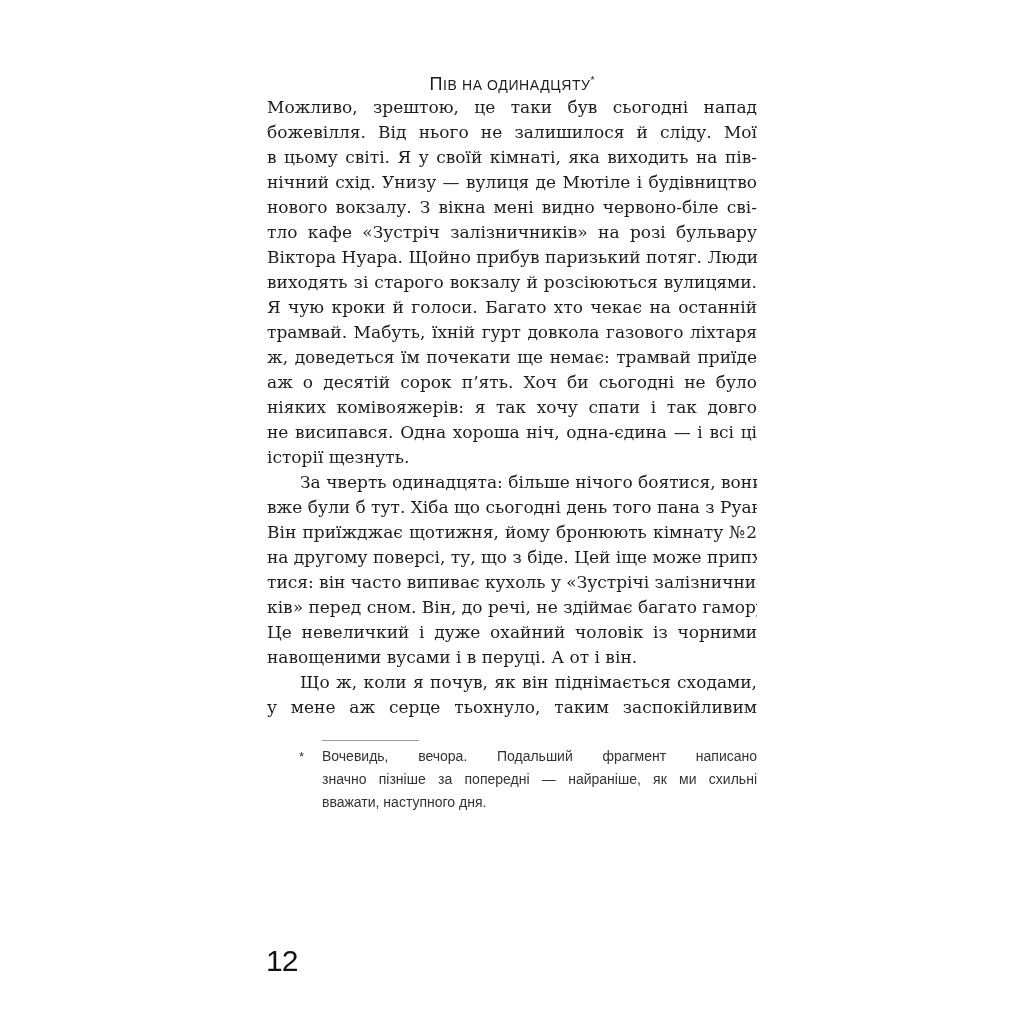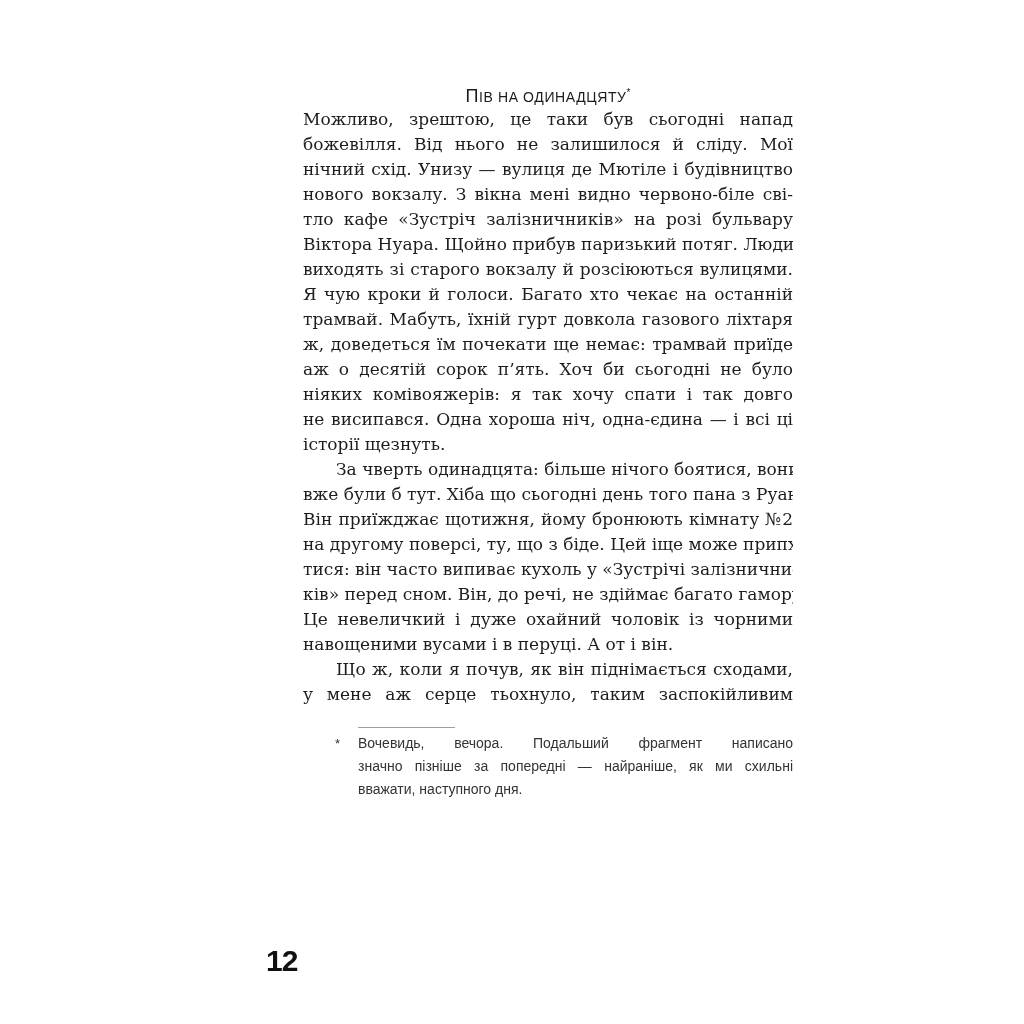--- a/index.html
+++ b/index.html
@@ -10,24 +10,23 @@
     width: 1024px;
     height: 1024px;
     background: #ffffff;
     position: relative;
     overflow: hidden;
     font-family: "DejaVu Serif", serif;
   }
   .content-column {
     position: absolute;
     left: 267px;
-    top: 83px;
+    top: 71px;
     width: 490px;
     overflow: hidden;
-    margin-left: 36px;
   }
   .chapter-header {
     text-align: center;
     font-family: "Liberation Sans", sans-serif;
     text-transform: uppercase;
     font-size: 14px;
     letter-spacing: 0.6px;
     color: #1c1c1c;
     line-height: 20px;
     height: 20px;
@@ -91,37 +90,38 @@
   }
   .footnote-lines .line {
     line-height: 23px;
     height: 23px;
   }
   .page-number {
     position: absolute;
     left: 266px;
     top: 946px;
     font-family: "Liberation Sans", sans-serif;
-    font-weight: bold;
+    font-weight: normal;
     font-size: 30px;
     line-height: 1;
     letter-spacing: -1px;
     color: #111111;
   }
 </style>
 </head>
 <body style="background: rgb(255, 255, 255);">
 
 <div class="content-column">
   <div class="chapter-header"><span>Пів на одинадцяту</span><span class="chapter-marker">*</span></div>
 
   <div class="body-text">
       <div>
         <div class="line">Можливо, зрештою, це таки був сьогодні напад</div>
         <div class="line">божевілля. Від нього не залишилося й сліду. Мої</div>
+        <div class="line">в цьому світі. Я у своїй кімнаті, яка виходить на пів-</div>
         <div class="line">нічний схід. Унизу — вулиця де Мютіле і будівництво</div>
         <div class="line">нового вокзалу. З вікна мені видно червоно-біле сві-</div>
         <div class="line">тло кафе «Зустріч залізничників» на розі бульвару</div>
         <div class="line">Віктора Нуара. Щойно прибув паризький потяг. Люди</div>
         <div class="line">виходять зі старого вокзалу й розсіюються вулицями.</div>
         <div class="line">Я чую кроки й голоси. Багато хто чекає на останній</div>
         <div class="line">трамвай. Мабуть, їхній гурт довкола газового ліхтаря</div>
         <div class="line">ж, доведеться їм почекати ще немає: трамвай приїде</div>
         <div class="line">аж о десятій сорок п’ять. Хоч би сьогодні не було</div>
         <div class="line">ніяких комівояжерів: я так хочу спати і так довго</div>

